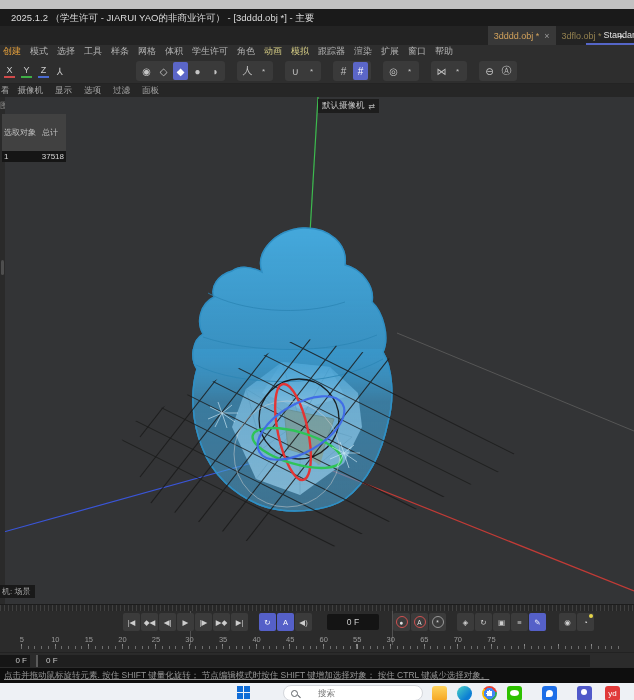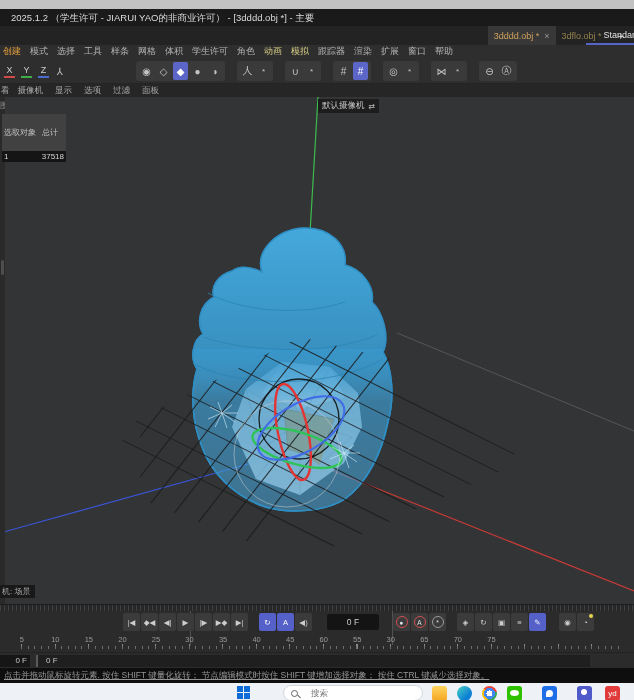--- a/index.html
+++ b/index.html
@@ -94,21 +94,21 @@
   
   .statusbar { position:absolute; left:0; top:668px; width:634px; height:15px; background:#0e0e0e;
                color:#969696; font-size:8.5px; line-height:15px; padding-left:4px; white-space:nowrap; overflow:hidden;text-decoration:underline; }
 
   
   .taskbar { position:absolute; left:0; top:683px; width:634px; height:17px; background:#eef1f5; }
   .win-start { position:absolute; left:237px; top:3px; width:13px; height:13px; display:grid;
                grid-template-columns:1fr 1fr; grid-template-rows:1fr 1fr; gap:1px; }
   .win-start i { background:#0f6cd6; }
   .search-pill { position:absolute; left:283px; top:2px; width:140px; height:16px; background:#ffffff;
-                 border:1px solid #d4d7dc; border-radius:9px; display:flex; align-items:center; padding-left:7px; gap:13px; }
+                 border:1px solid #d4d7dc; border-radius:9px; display:flex; align-items:center; padding-left:7px; gap:20px; }
   .mag { width:7px; height:7px; border:1.3px solid #5f6368; border-radius:50%; position:relative; }
   .mag::after { content:""; position:absolute; left:5px; top:5px; width:4px; height:1.3px; background:#5f6368; transform:rotate(45deg); }
   .search-pill input { border:none; outline:none; font-size:8.5px; color:#444; width:90px; background:transparent; font-family:inherit; }
   .tb-app { position:absolute; top:3px; width:15px; height:15px; border-radius:3px; }
   .app-folder { left:432px; background:linear-gradient(180deg,#ffd45e,#f5a623); }
   .app-edge { left:457px; border-radius:50%; background:linear-gradient(135deg,#49d2c5,#0d7fd4 70%); }
   .app-chrome { left:482px; border-radius:50%;
      background:radial-gradient(circle at 50% 50%, #fff 0 3px, #4285f4 3px 5.5px, transparent 5.5px),
                 conic-gradient(from -45deg, #ea4335 0 120deg, #34a853 0 240deg, #fbbc05 0 360deg); }
   .app-wechat { left:507px; background:#2dc100; }

